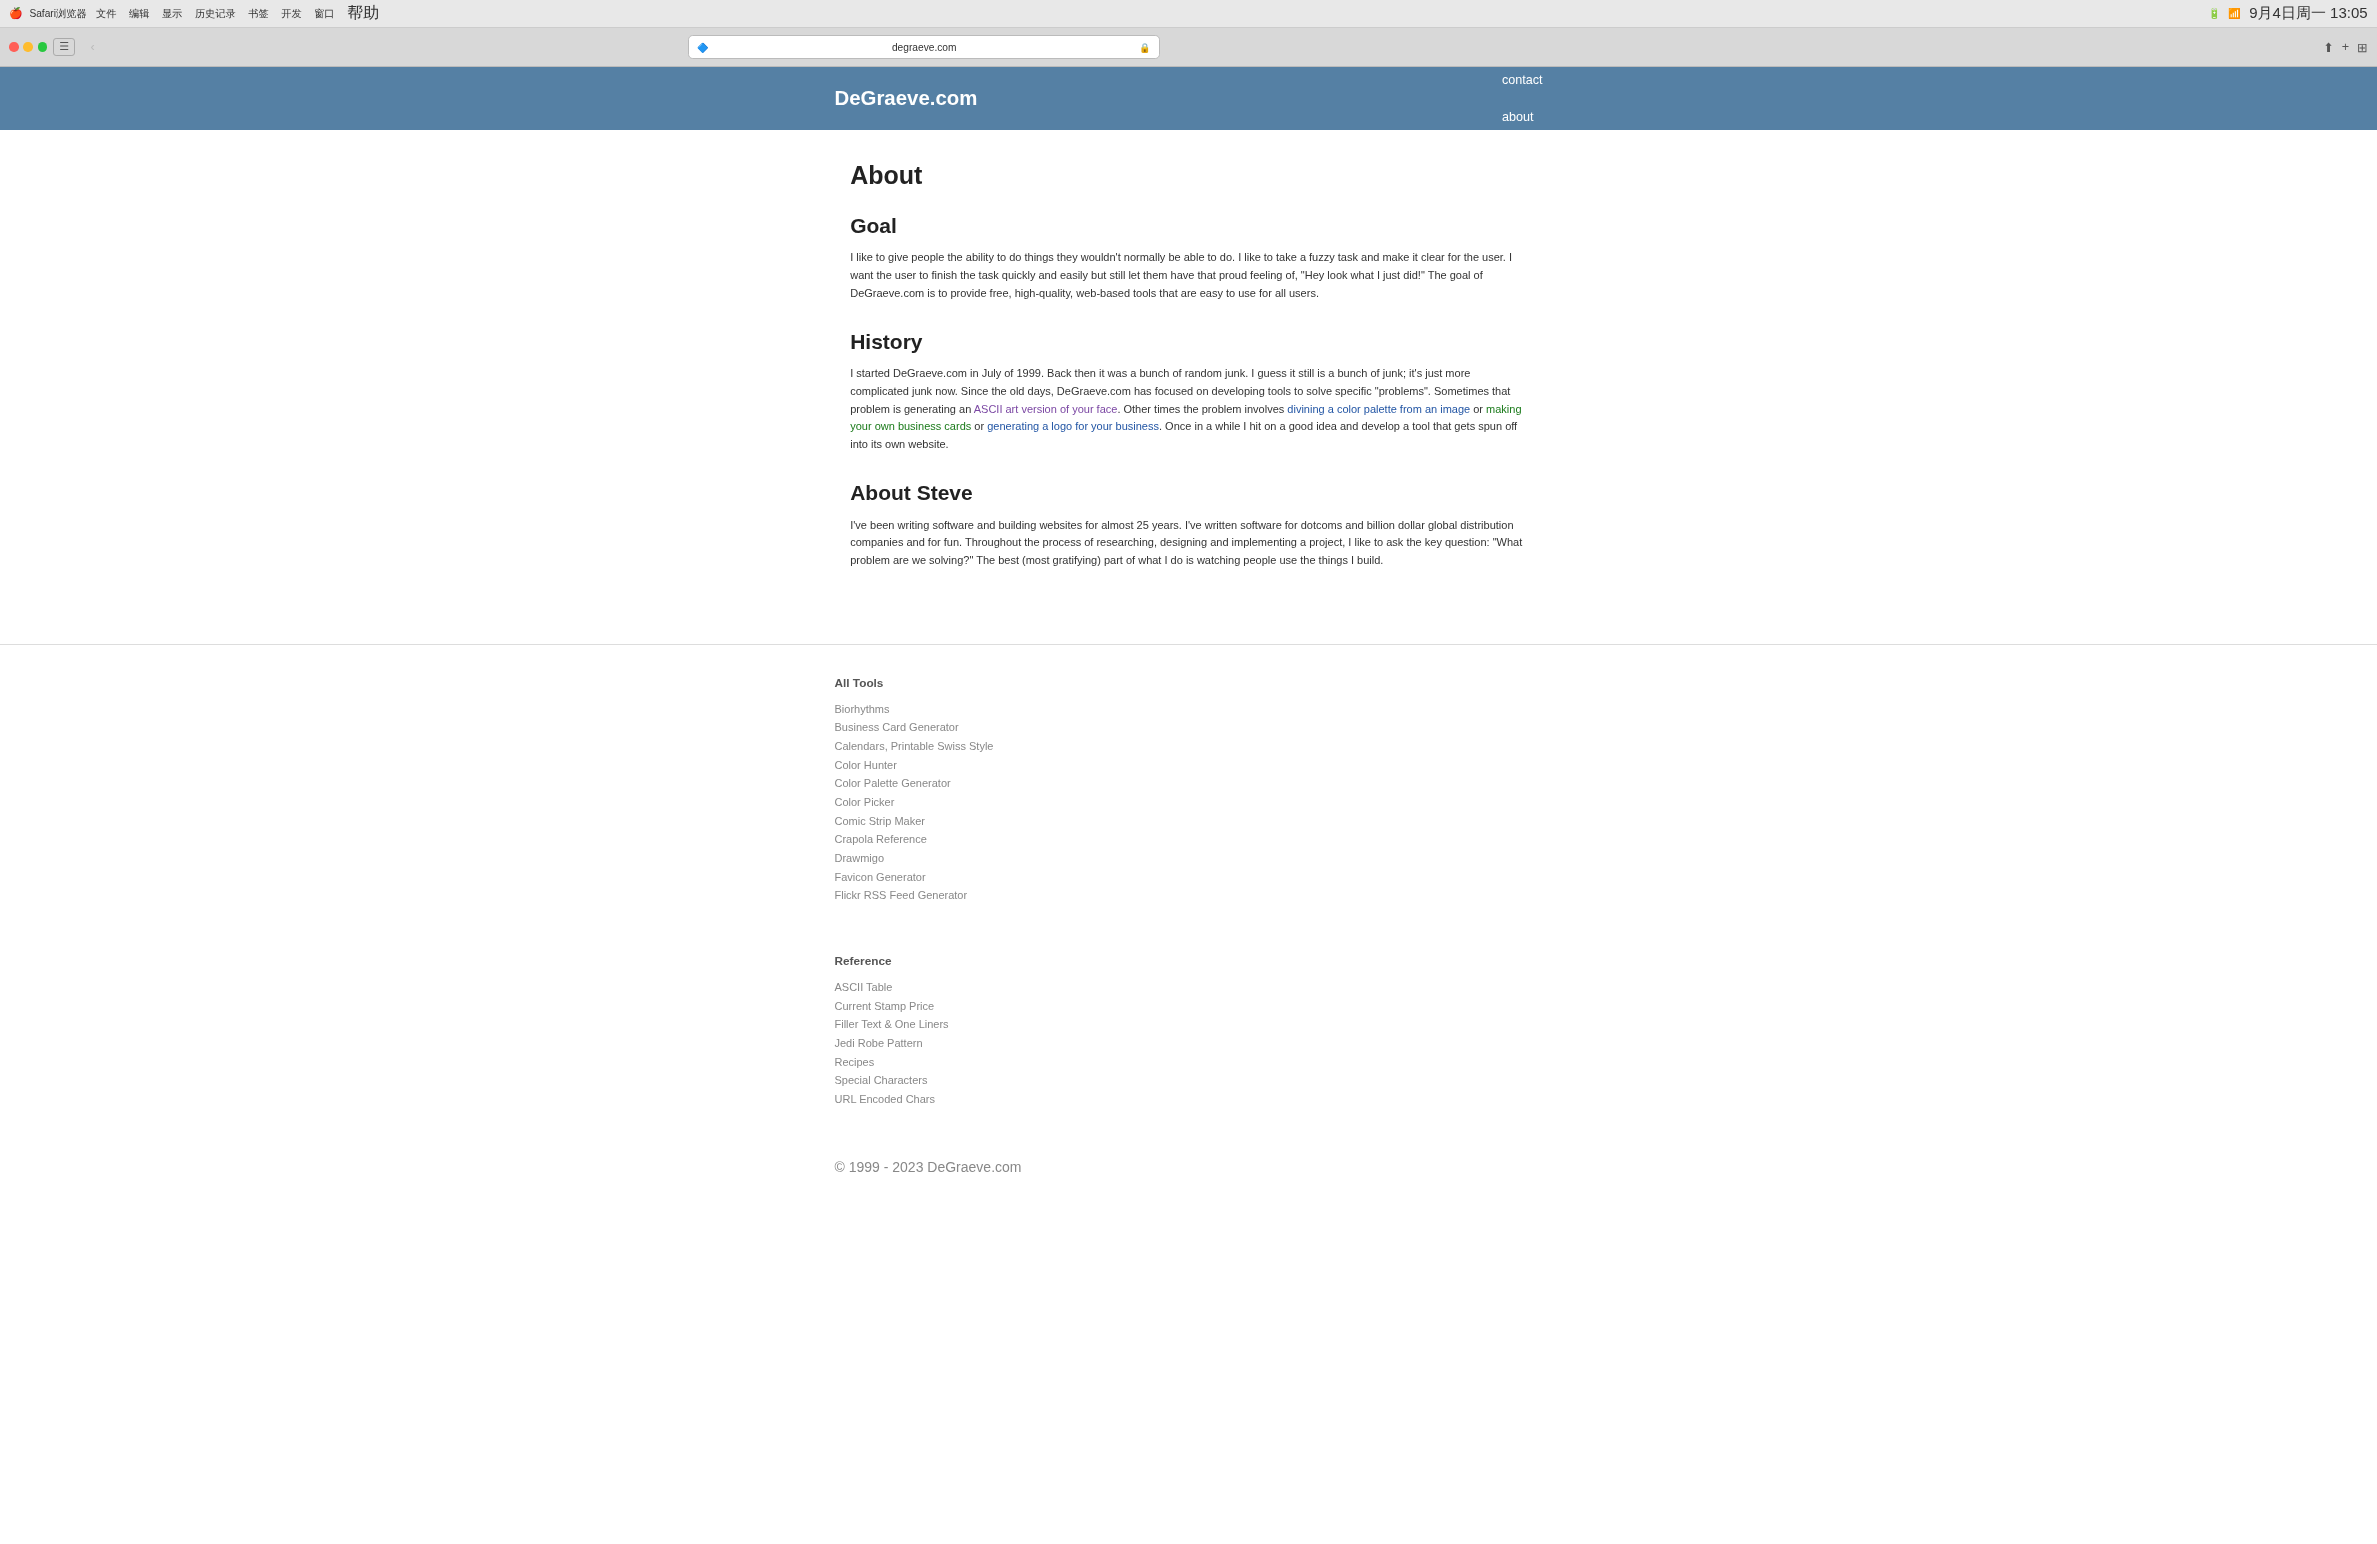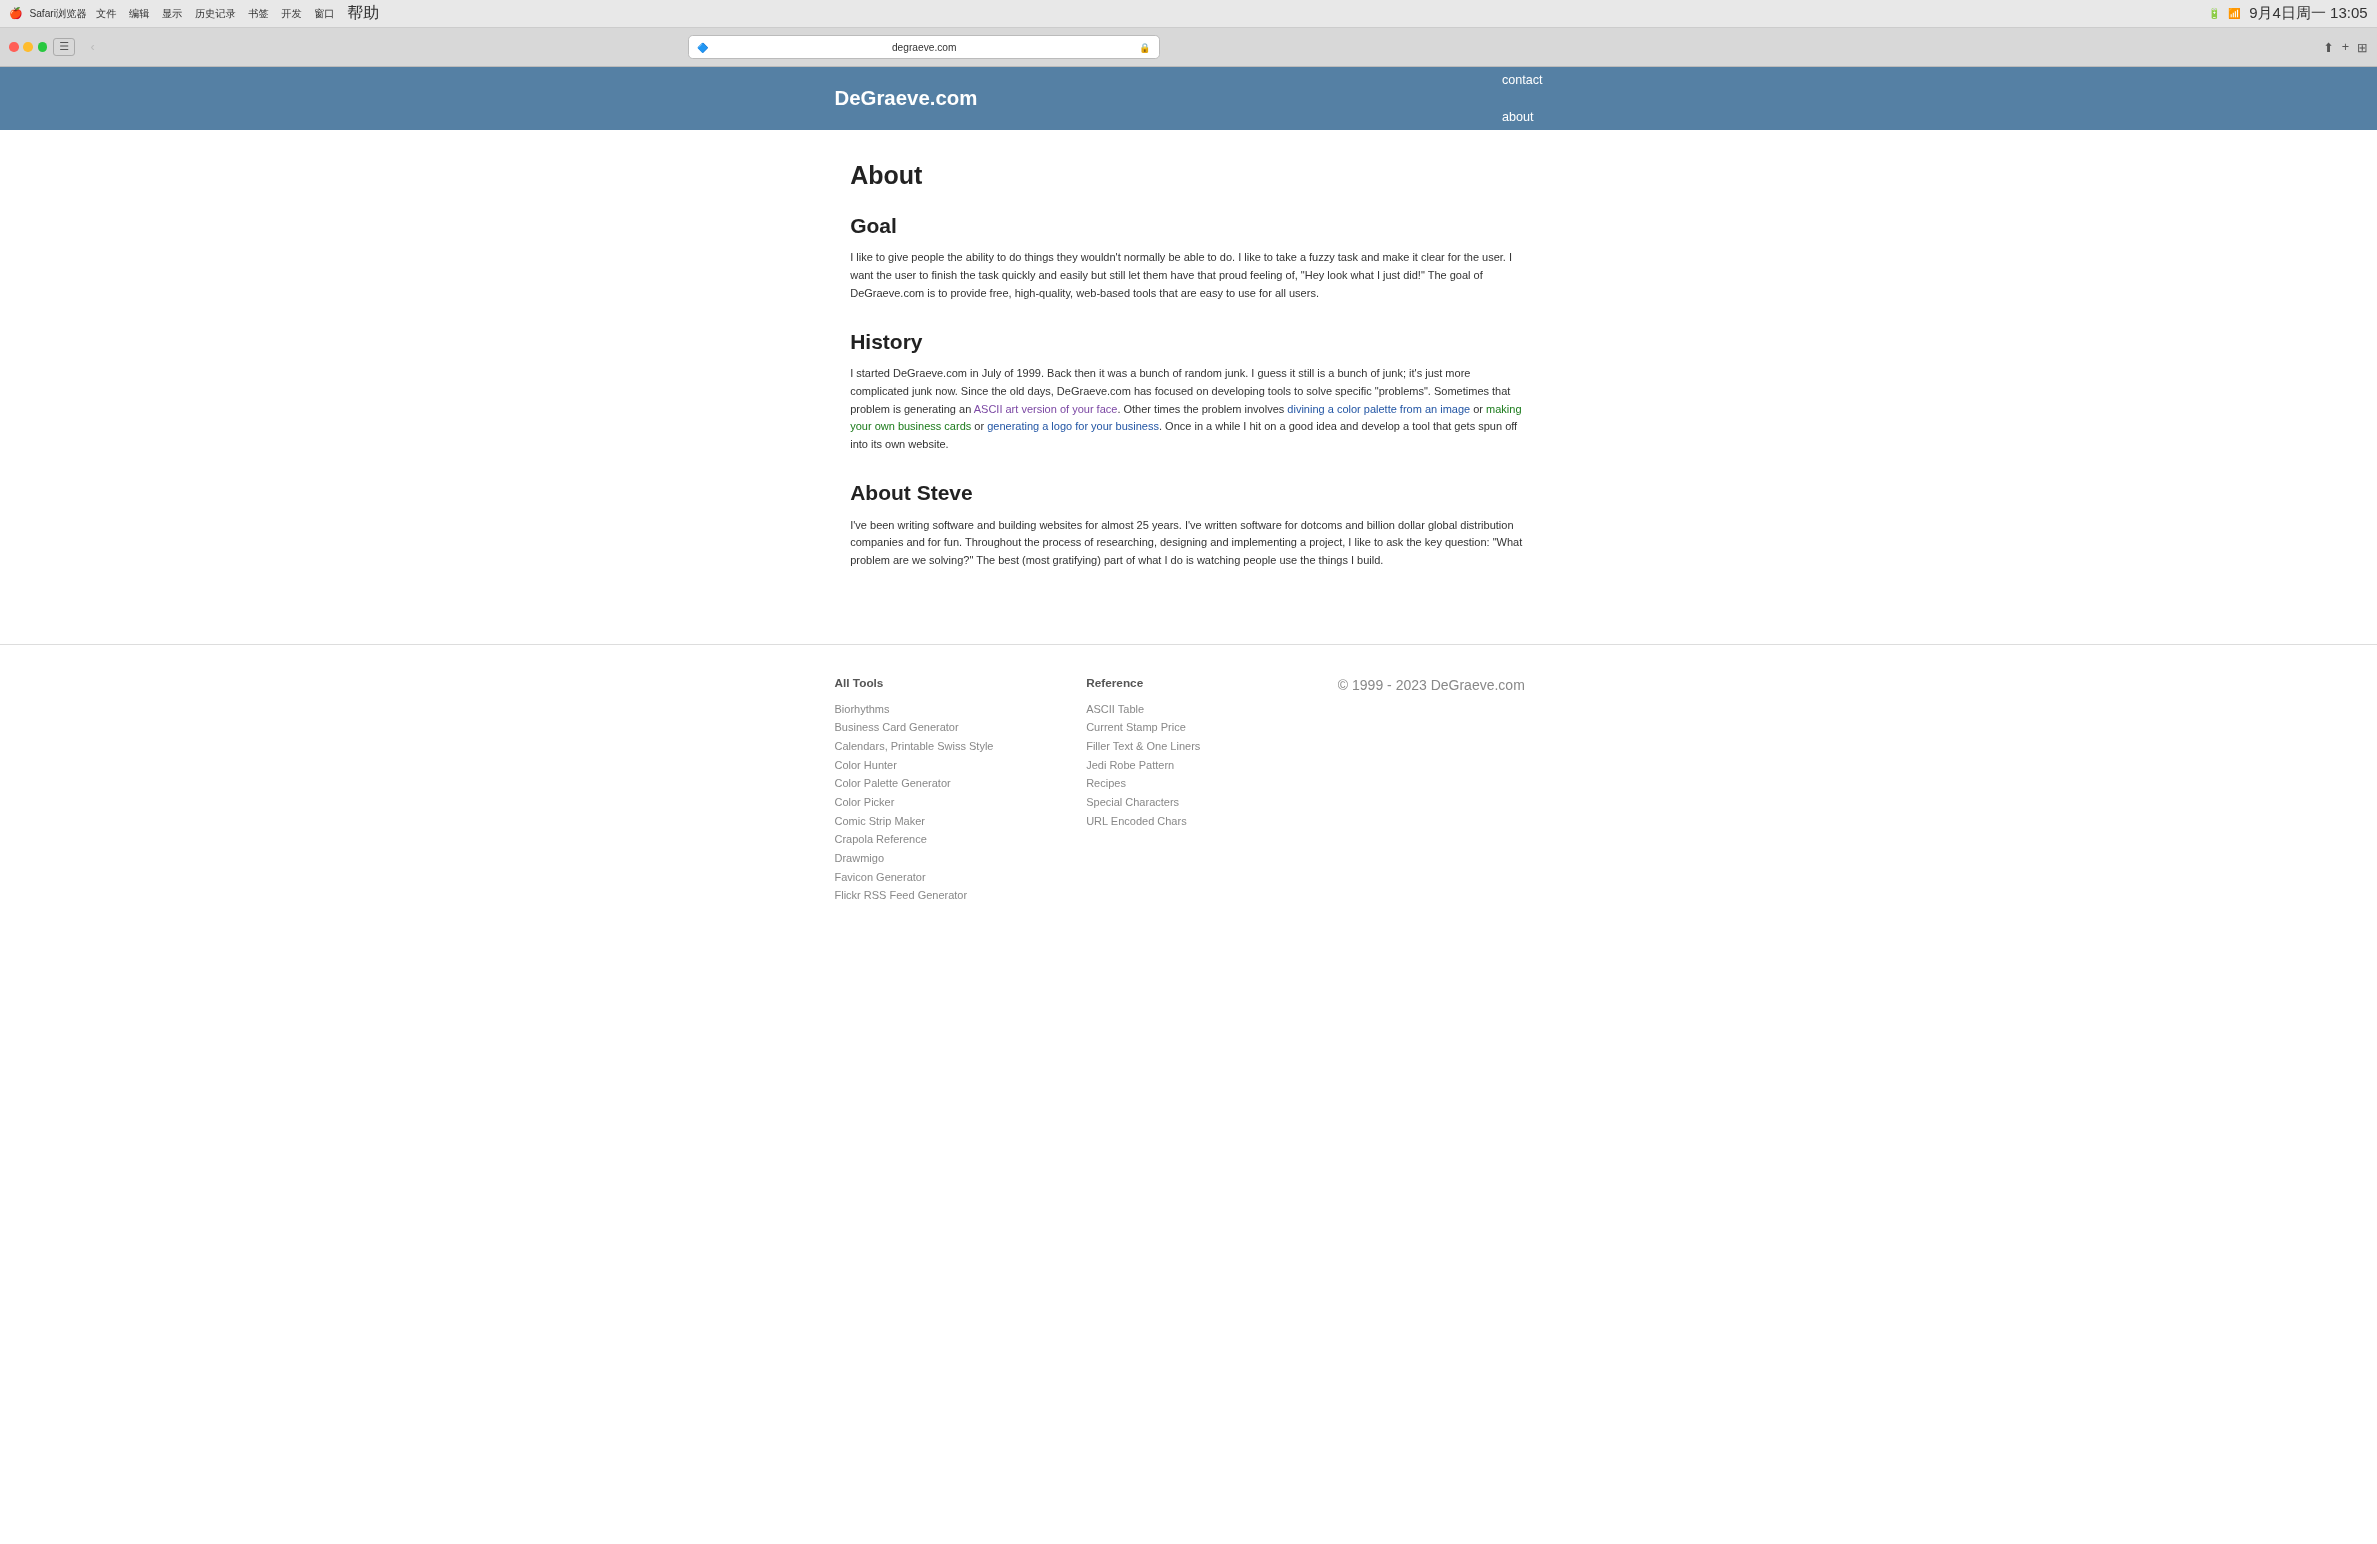--- a/index.html
+++ b/index.html
@@ -212,20 +212,21 @@
       border-top: 0.8px solid #ddd;
       padding: 31px 15.7px;
       margin-top: 15.7px;
     }
 
     .site-footer-inner {
       max-width: 708px;
       margin: 0 auto;
       display: flex;
       gap: 47px;
+      flex-direction: column;
     }
 
     .footer-col {
       flex: 1;
     }
 
     .footer-col-title {
       font-size: 11.8px;
       font-weight: bold;
       color: #555;

